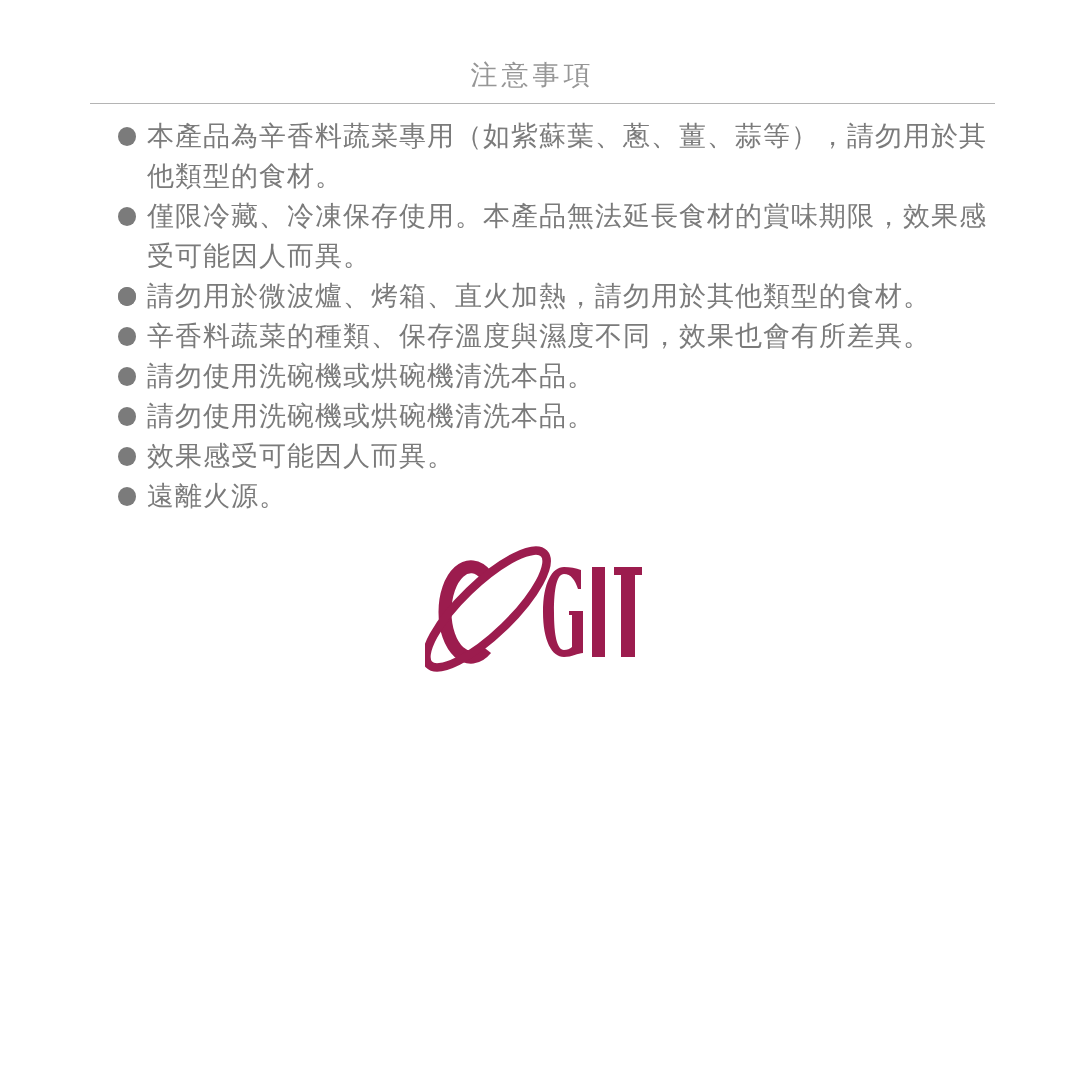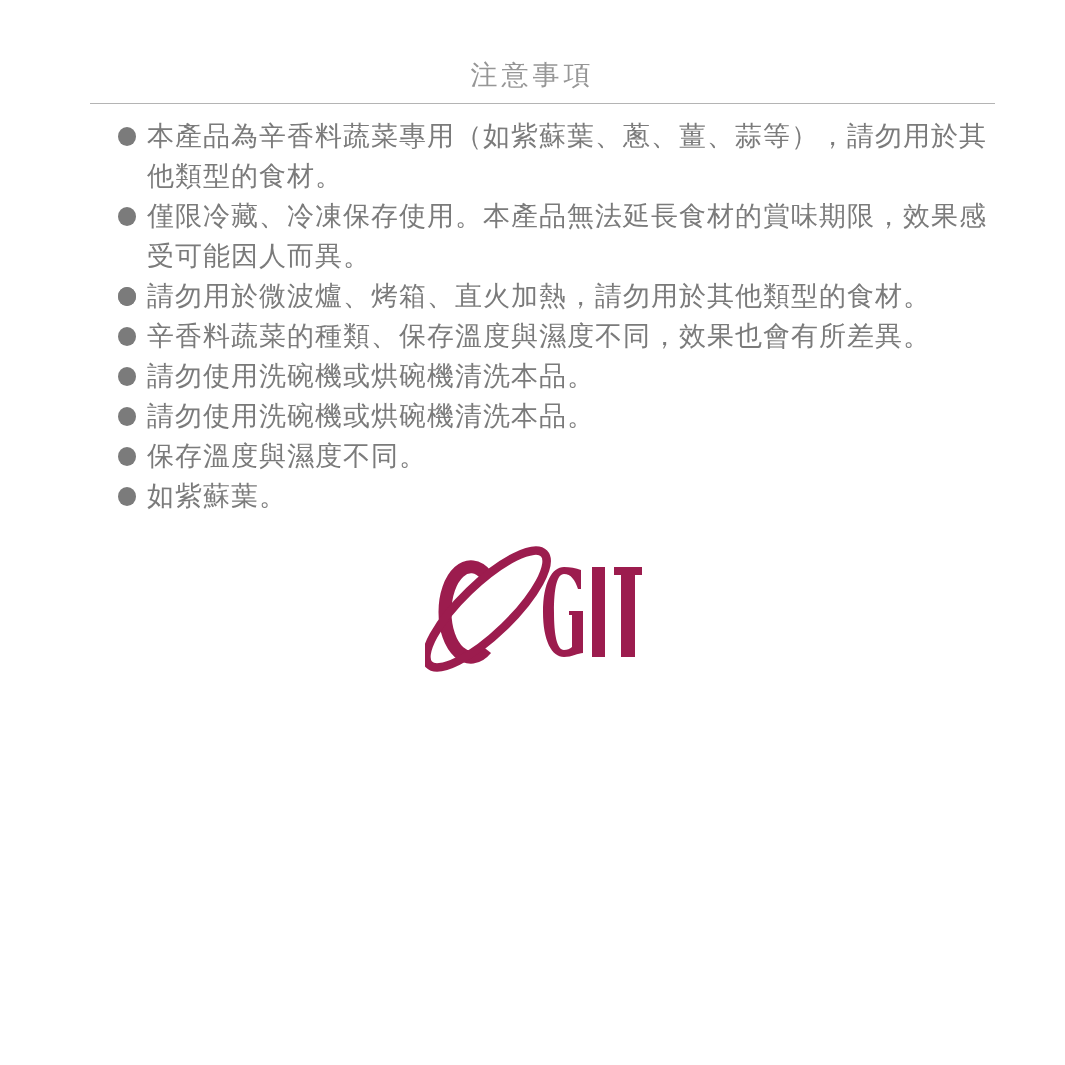--- a/index.html
+++ b/index.html
@@ -116,26 +116,26 @@
       </li>
 
 
       <li class="note">
         <span class="bullet"></span>
         <span>請勿使用洗碗機或烘碗機清洗本品。</span>
       </li>
 
       <li class="note">
         <span class="bullet"></span>
-        <span>保存溫度與濕度不同。</span>
+        <span>效果感受可能因人而異。</span>
       </li>
 
       <li class="note">
         <span class="bullet"></span>
-        <span>如紫蘇葉。</span>
+        <span>遠離火源。</span>
       </li>
     </ul>
 
   <div class="logo-wrap">
     <svg viewBox="0 0 235 130" width="235" height="130" role="img" aria-label="COGIT">
 
       <path class="logo-stroke" stroke-width="13" stroke-linecap="butt" d="M 61 31 A 26 45 0 0 0 20 68 A 26 45 0 0 0 61 105"></path>
 
       <ellipse class="logo-stroke" stroke-width="8.5" cx="61.5" cy="65" rx="80" ry="25" transform="rotate(-44 61.5 65)"></ellipse>
 

